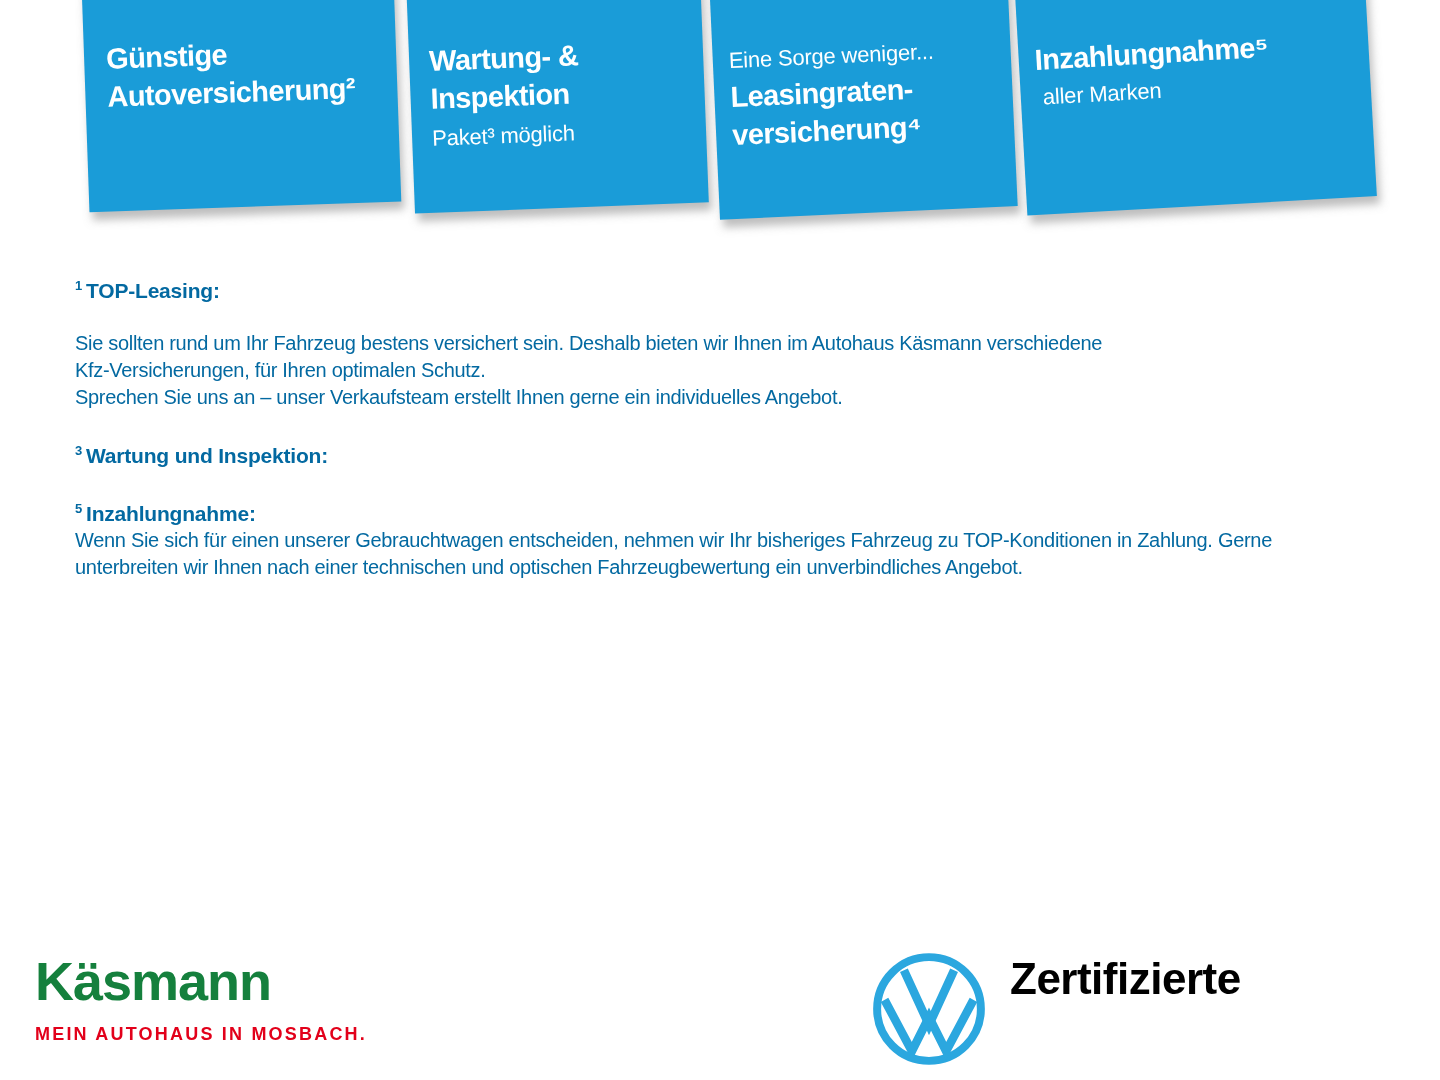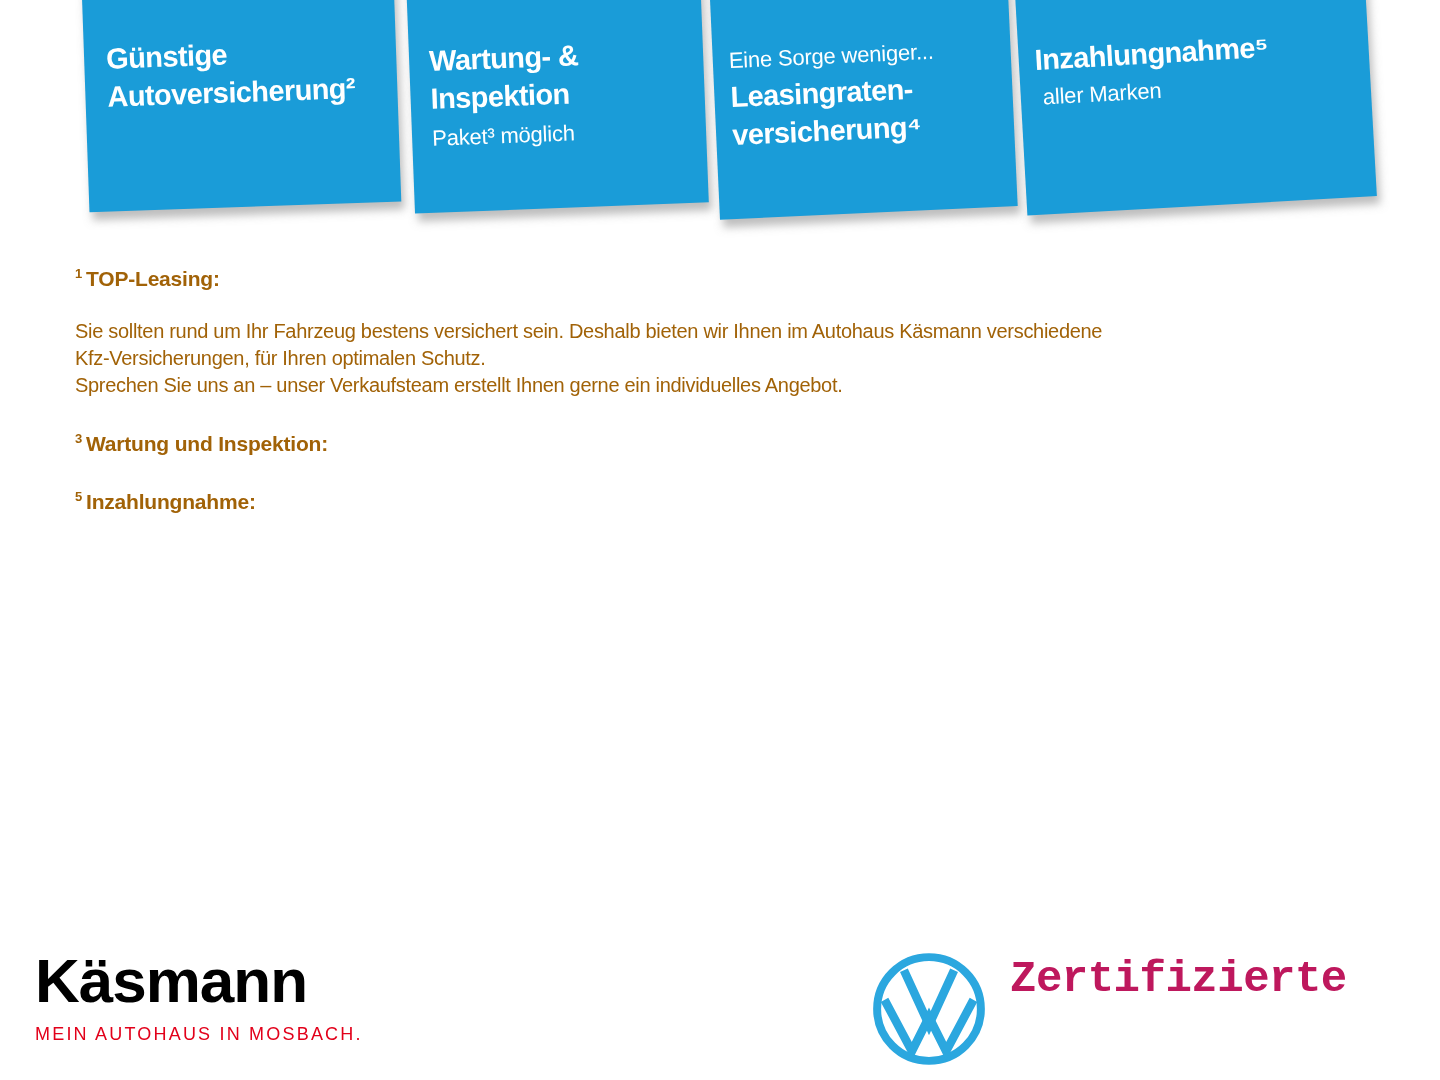--- a/index.html
+++ b/index.html
@@ -37,61 +37,60 @@
   }
   .card1 { left:85px;  top:-45px; width:312px; height:252px; transform:rotate(-2deg);   padding:80px 14px 0 22px; }
   .card2 { left:410px; top:-48px; width:294px; height:256px; transform:rotate(-2.2deg); padding:85px 14px 0 20px; }
   .card3 { left:714px; top:-45px; width:298px; height:258px; transform:rotate(-2.6deg); padding:85px 12px 0 16px; }
   .card4 { left:1020px;top:-50px; width:350px; height:256px; transform:rotate(-3.2deg); padding:82px 12px 0 16px; }
   .card2 .subline { margin-top:6px; }
   .card3 .heading { margin-top:2px; }
   .card4 .subline { margin-top:4px; padding-left:6px; }
 
   
-  .footnotes { position:absolute; left:75px; top:260px; width:1335px; color:#a16207; }
+  .footnotes { position:absolute; left:75px; top:272px; width:1335px; color:#0369a1; }
   .fn { margin:0 0 26px 0; }
   .fn-title {
     font-weight:bold;
     font-size:21px;
     line-height:27px;
     letter-spacing:-0.2px;
   }
   .fn-title sup { font-size:13px; margin-right:4px; }
   .fn-body {
     font-size:20px;
     line-height:27px;
     letter-spacing:-0.3px;
     white-space:pre-line;
   }
 
   
   .dealer { position:absolute; left:35px; top:948px; }
   .dealer-name {
     font-weight:bold;
-    font-size:62px;
+    font-size:54px;
     line-height:66px;
     letter-spacing:-1px;
-    color:#000000;
+    color:#15803d;
   }
   .dealer-tagline {
     margin-top:10px;
-    font-weight:normal;
+    font-weight:bold;
     font-size:18px;
     letter-spacing:2.2px;
     color:#e2001a;
   }
   .vw-logo { position:absolute; left:872px; top:952px; width:114px; height:114px; }
   .vw-label {
     position:absolute; left:1010px; top:952px;
     font-weight:bold;
     font-size:44px;
     line-height:54px;
     letter-spacing:-0.5px;
-    color:#be185d;
-    font-family:Liberation Mono, monospace;
+    color:#000000;
   }
 </style>
 </head>
 <body>
 
 <div class="page">
 
   <div class="cards">
     <div class="card card1">
       <span class="heading">Günstige
@@ -122,20 +121,22 @@
 Kfz-Versicherungen, für Ihren optimalen Schutz.
 Sprechen Sie uns an – unser Verkaufsteam erstellt Ihnen gerne ein individuelles Angebot.</div>
     </div>
     <div class="fn">
       <div class="fn-title"><sup>3</sup><span>Wartung und Inspektion:</span></div>
     </div>
     <div class="fn">
     </div>
     <div class="fn">
       <div class="fn-title"><sup>5</sup><span>Inzahlungnahme:</span></div>
+      <div class="fn-body">Wenn Sie sich für einen unserer Gebrauchtwagen entscheiden, nehmen wir Ihr bisheriges Fahrzeug zu TOP-Konditionen in Zahlung. Gerne
+unterbreiten wir Ihnen nach einer technischen und optischen Fahrzeugbewertung ein unverbindliches Angebot.</div>
     </div>
   </div>
 
   <div class="dealer">
     <div class="dealer-name">Käsmann</div>
     <div class="dealer-tagline">MEIN AUTOHAUS IN MOSBACH.</div>
   </div>
 
   <svg class="vw-logo" viewBox="0 0 100 100">
     <circle cx="50" cy="50" r="45.5" fill="none" stroke="#2ba7df" stroke-width="7"></circle>

